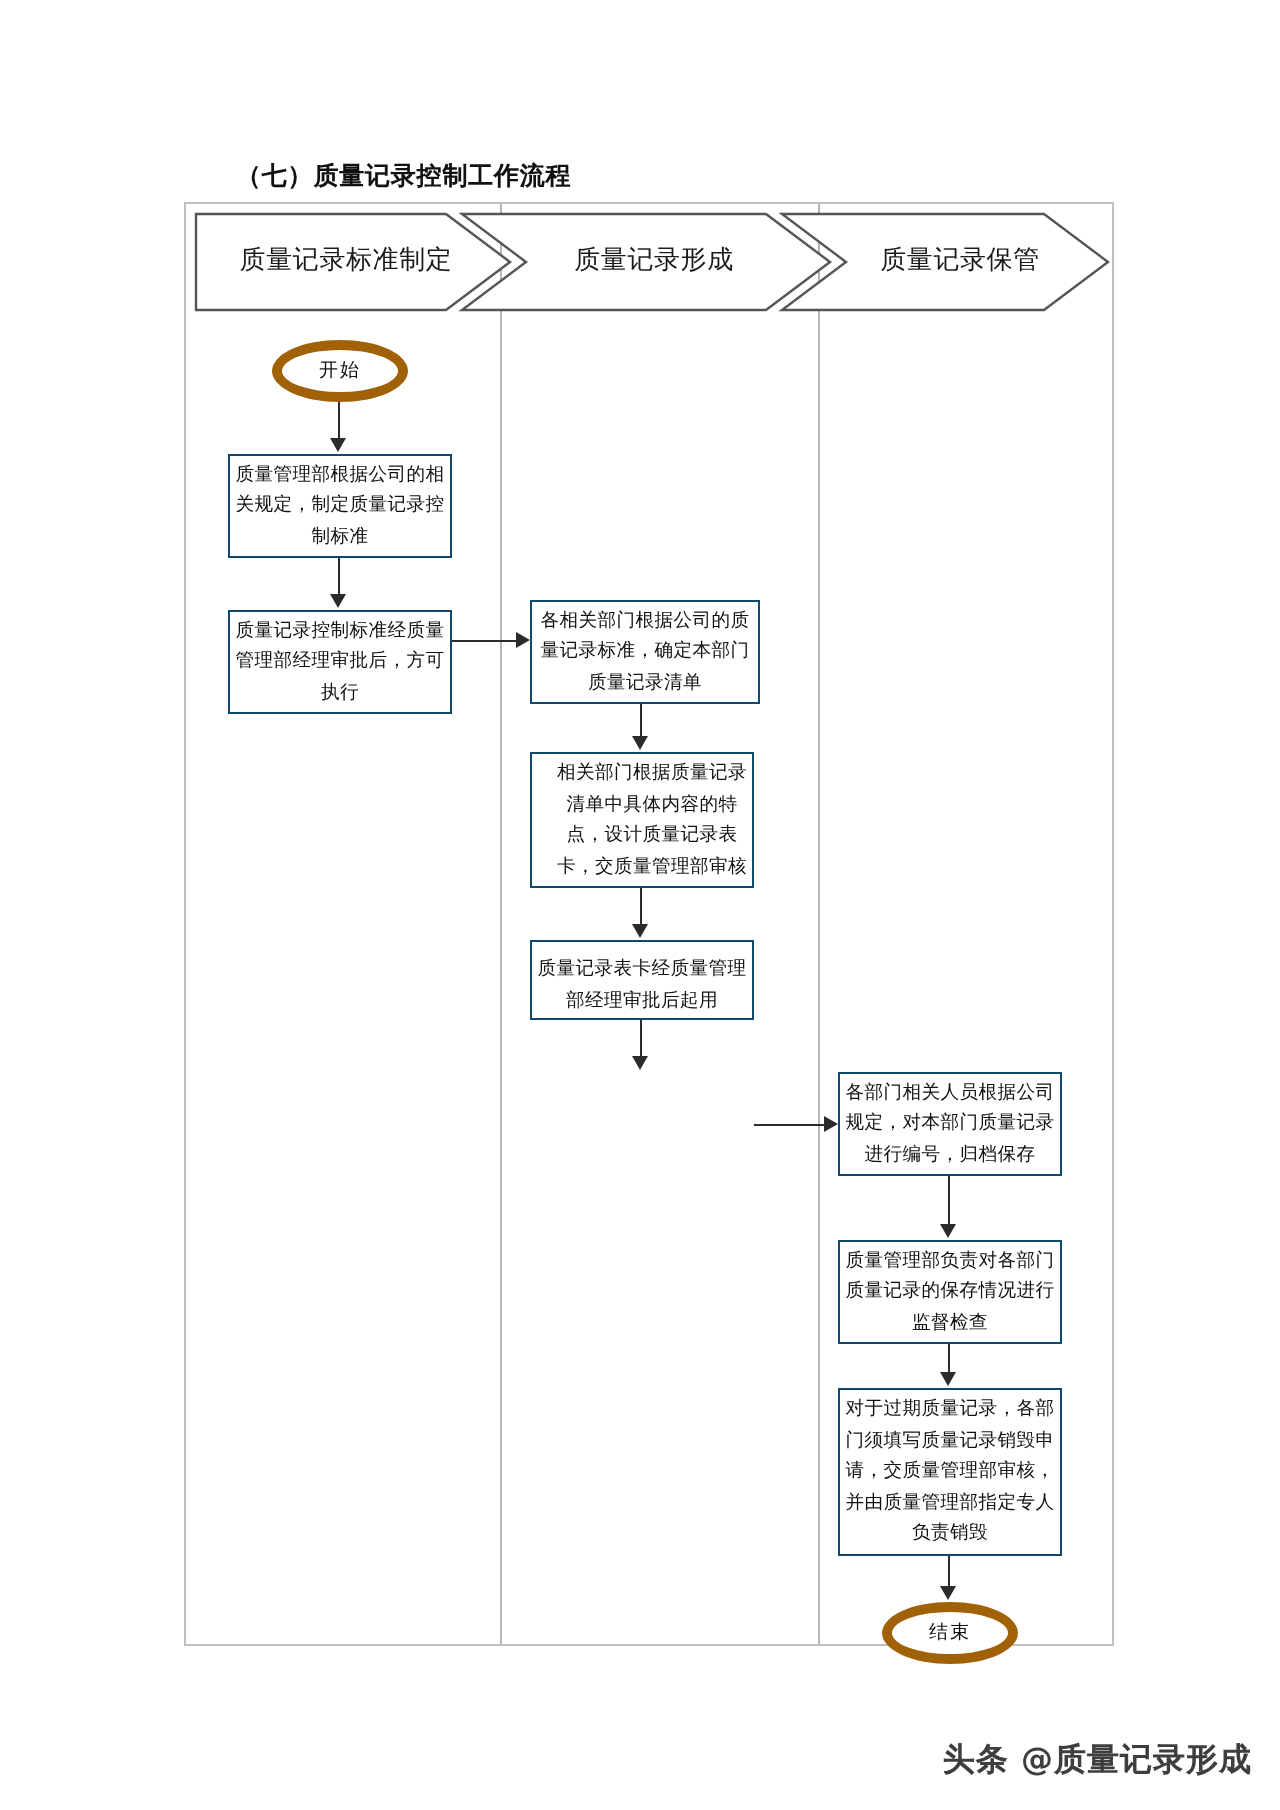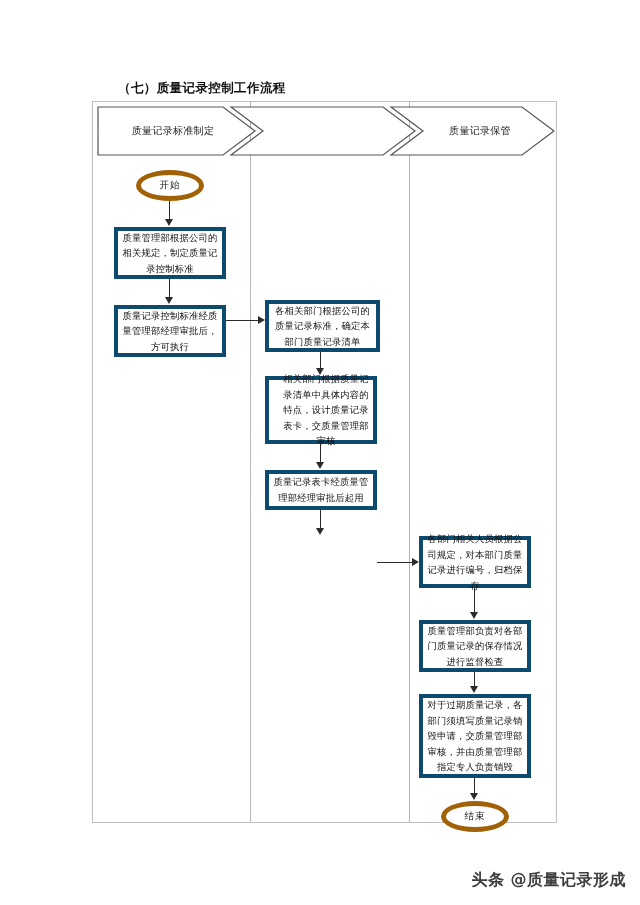--- a/index.html
+++ b/index.html
@@ -63,32 +63,32 @@
     width: 458px;
     height: 50px;
   }
   .banner svg { display: block; }
 
   .banner-label {
     position: absolute;
     top: 0;
     height: 50px;
     line-height: 50px;
-    font-size: 10px;
+    font-size: 13px;
     color: #1a1a1a;
     text-align: center;
     white-space: nowrap;
     letter-spacing: 0.3px;
   }
 
   
   .node {
     position: absolute;
     box-sizing: border-box;
-    border: 4px solid #0c4a6e;
+    border: 1px solid #0c4a6e;
     background: #ffffff;
     display: flex;
     align-items: center;
     justify-content: center;
     text-align: center;
     font-size: 9.3px;
     line-height: 15.5px;
     letter-spacing: 0.2px;
     color: #111;
     padding: 1px 2px;
@@ -167,20 +167,21 @@
     <svg width="458" height="50" viewBox="0 0 458 50">
 
       <path d="M1,1 L126,1 L158,25 L126,49 L1,49 Z" fill="#ffffff" stroke="#555555" stroke-width="1.2"></path>
 
       <path d="M134,1 L286,1 L318,25 L286,49 L134,49 L166,25 Z" fill="#ffffff" stroke="#555555" stroke-width="1.2"></path>
 
       <path d="M294,1 L425,1 L457,25 L425,49 L294,49 L326,25 Z" fill="#ffffff" stroke="#555555" stroke-width="1.2"></path>
     </svg>
 
     <div class="banner-label" style="left:6px;  width:140px;">质量记录标准制定</div>
+    <div class="banner-label" style="left:160px; width:140px;">质量记录形成</div>
     <div class="banner-label" style="left:318px; width:130px;">质量记录保管</div>
   </div>
 
   <div class="terminator" style="left:136px; top:170px; width:68px; height:31px;">开始</div>
 
   <div class="v-line" style="left:169px; top:201px; height:19px;"></div>
   <div class="arrow-down" style="left:165px; top:219px;"></div>
 
   <div class="node" style="left:114px; top:227px; width:112px; height:52px;">
     <span>质量管理部根据公司的相关规定，制定质量记录控制标准</span>

